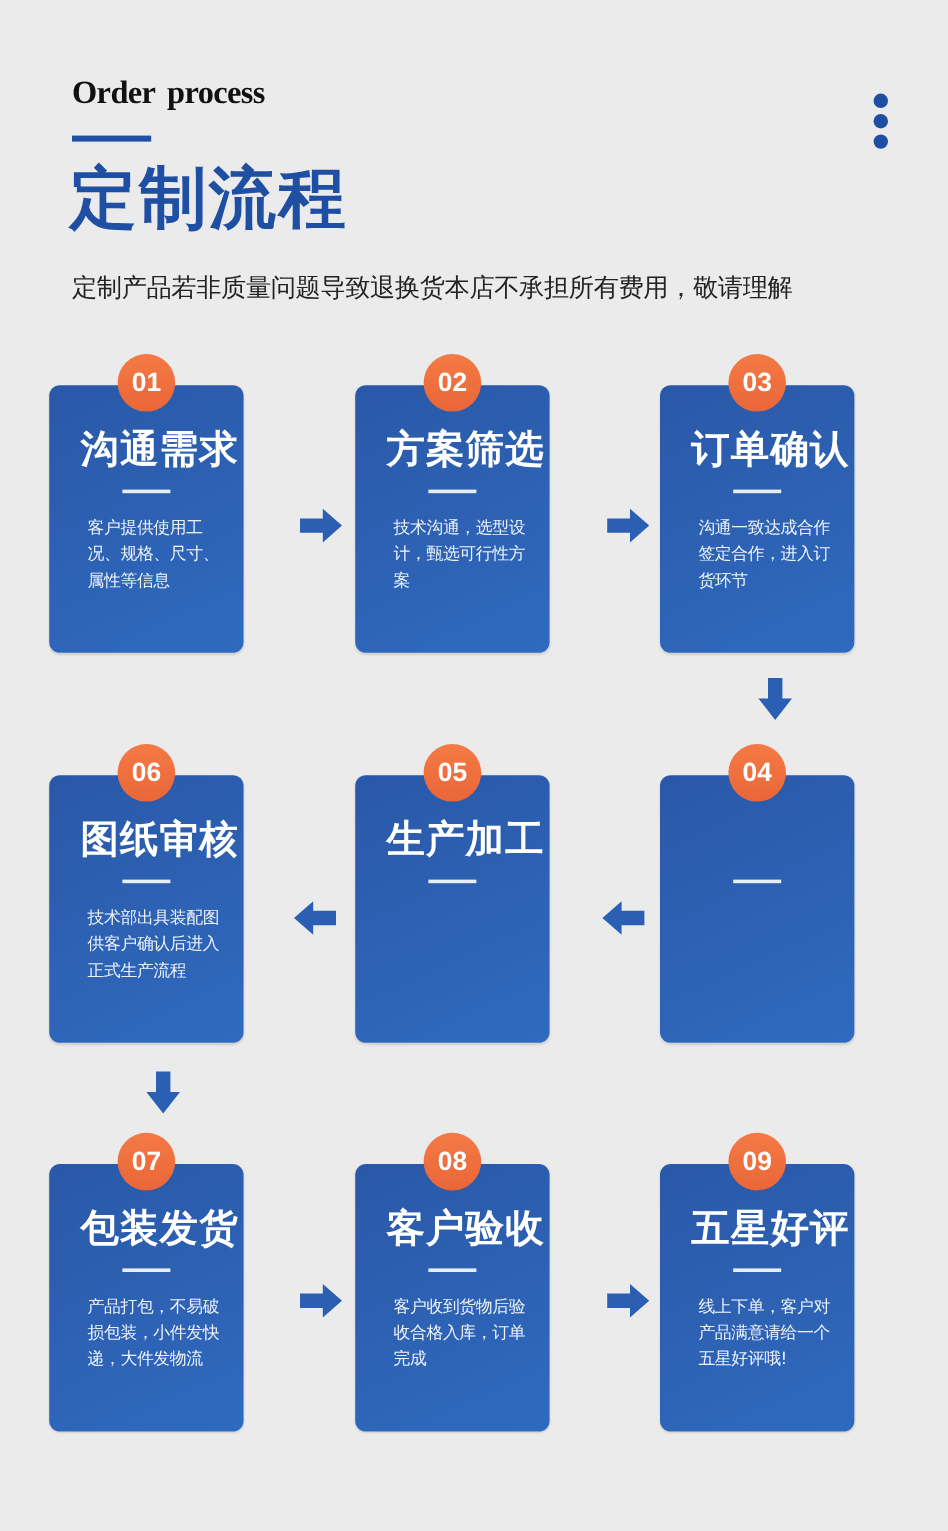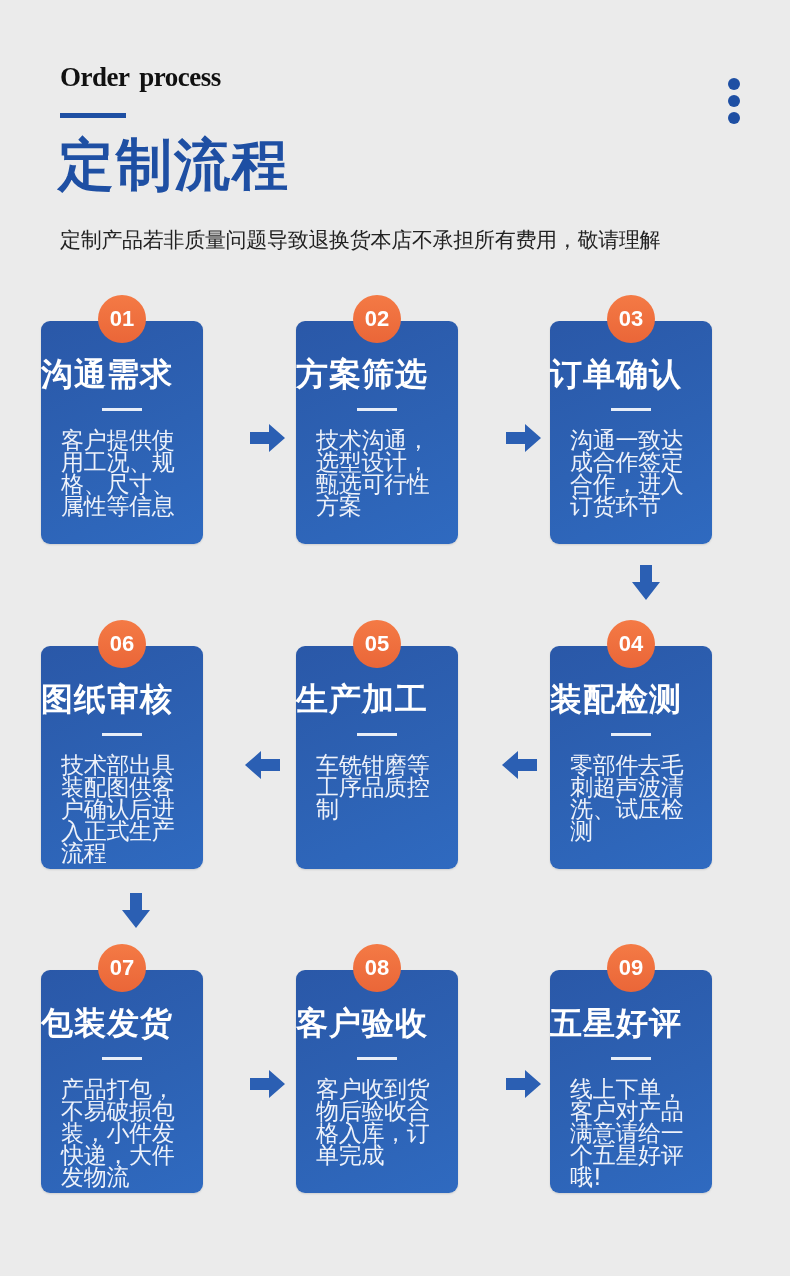--- a/index.html
+++ b/index.html
@@ -29,27 +29,27 @@
     color: #fff; box-sizing: border-box;
   }
   .badge {
     position: absolute; left: 50%; top: -26px; transform: translateX(-50%);
     width: 48px; height: 48px; border-radius: 50%;
     background: linear-gradient(180deg, #f47a45 0%, #ea6638 100%);
     color: #fff; font-family: "Liberation Sans", sans-serif; font-weight: bold;
     font-size: 22px; line-height: 48px; text-align: center;
   }
   .card-title {
-    position: absolute; left: 0; right: 16px; top: 32px; text-align: left;
+    position: absolute; left: 0; right: 4px; top: 32px; text-align: right;
     font-size: 32px; font-weight: bold; letter-spacing: 1px;
   }
   .card-rule { position: absolute; left: 50%; top: 87px; width: 40px; height: 3px; margin-left: -20px; background: #e8eef8; }
   .card-desc {
-    position: absolute; left: 20px; right: 14px; top: 108px;
-    font-size: 23px; line-height: 22px; color: #eef2fa; letter-spacing: -0.3px;
+    position: absolute; left: 32px; right: 14px; top: 108px;
+    font-size: 14px; line-height: 22px; color: #eef2fa; letter-spacing: -0.3px;
   }
   .arrow { position: absolute; }
 </style>
 </head>
 <body>
 
 <div class="en-title">Order process</div>
 <div class="title-bar"></div>
 <div class="cn-title">定制流程</div>
 <div class="subtitle">定制产品若非质量问题导致退换货本店不承担所有费用，敬请理解</div>
@@ -84,27 +84,24 @@
 <div class="card" style="left:41px; top:646px;">
   <div class="badge">06</div>
   <div class="card-title">图纸审核</div>
   <div class="card-rule"></div>
   <div class="card-desc">技术部出具装配图供客户确认后进入正式生产流程</div>
 </div>
 <div class="card" style="left:296px; top:646px;">
   <div class="badge">05</div>
   <div class="card-title">生产加工</div>
   <div class="card-rule"></div>
-  <div class="card-desc">车铣钳磨等工序品质控制</div>
 </div>
 <div class="card" style="left:550px; top:646px;">
   <div class="badge">04</div>
-  <div class="card-title">装配检测</div>
   <div class="card-rule"></div>
-  <div class="card-desc">零部件去毛刺超声波清洗、试压检测</div>
 </div>
 
 <div class="card" style="left:41px; top:970px;">
   <div class="badge">07</div>
   <div class="card-title">包装发货</div>
   <div class="card-rule"></div>
   <div class="card-desc">产品打包，不易破损包装，小件发快递，大件发物流</div>
 </div>
 <div class="card" style="left:296px; top:970px;">
   <div class="badge">08</div>

